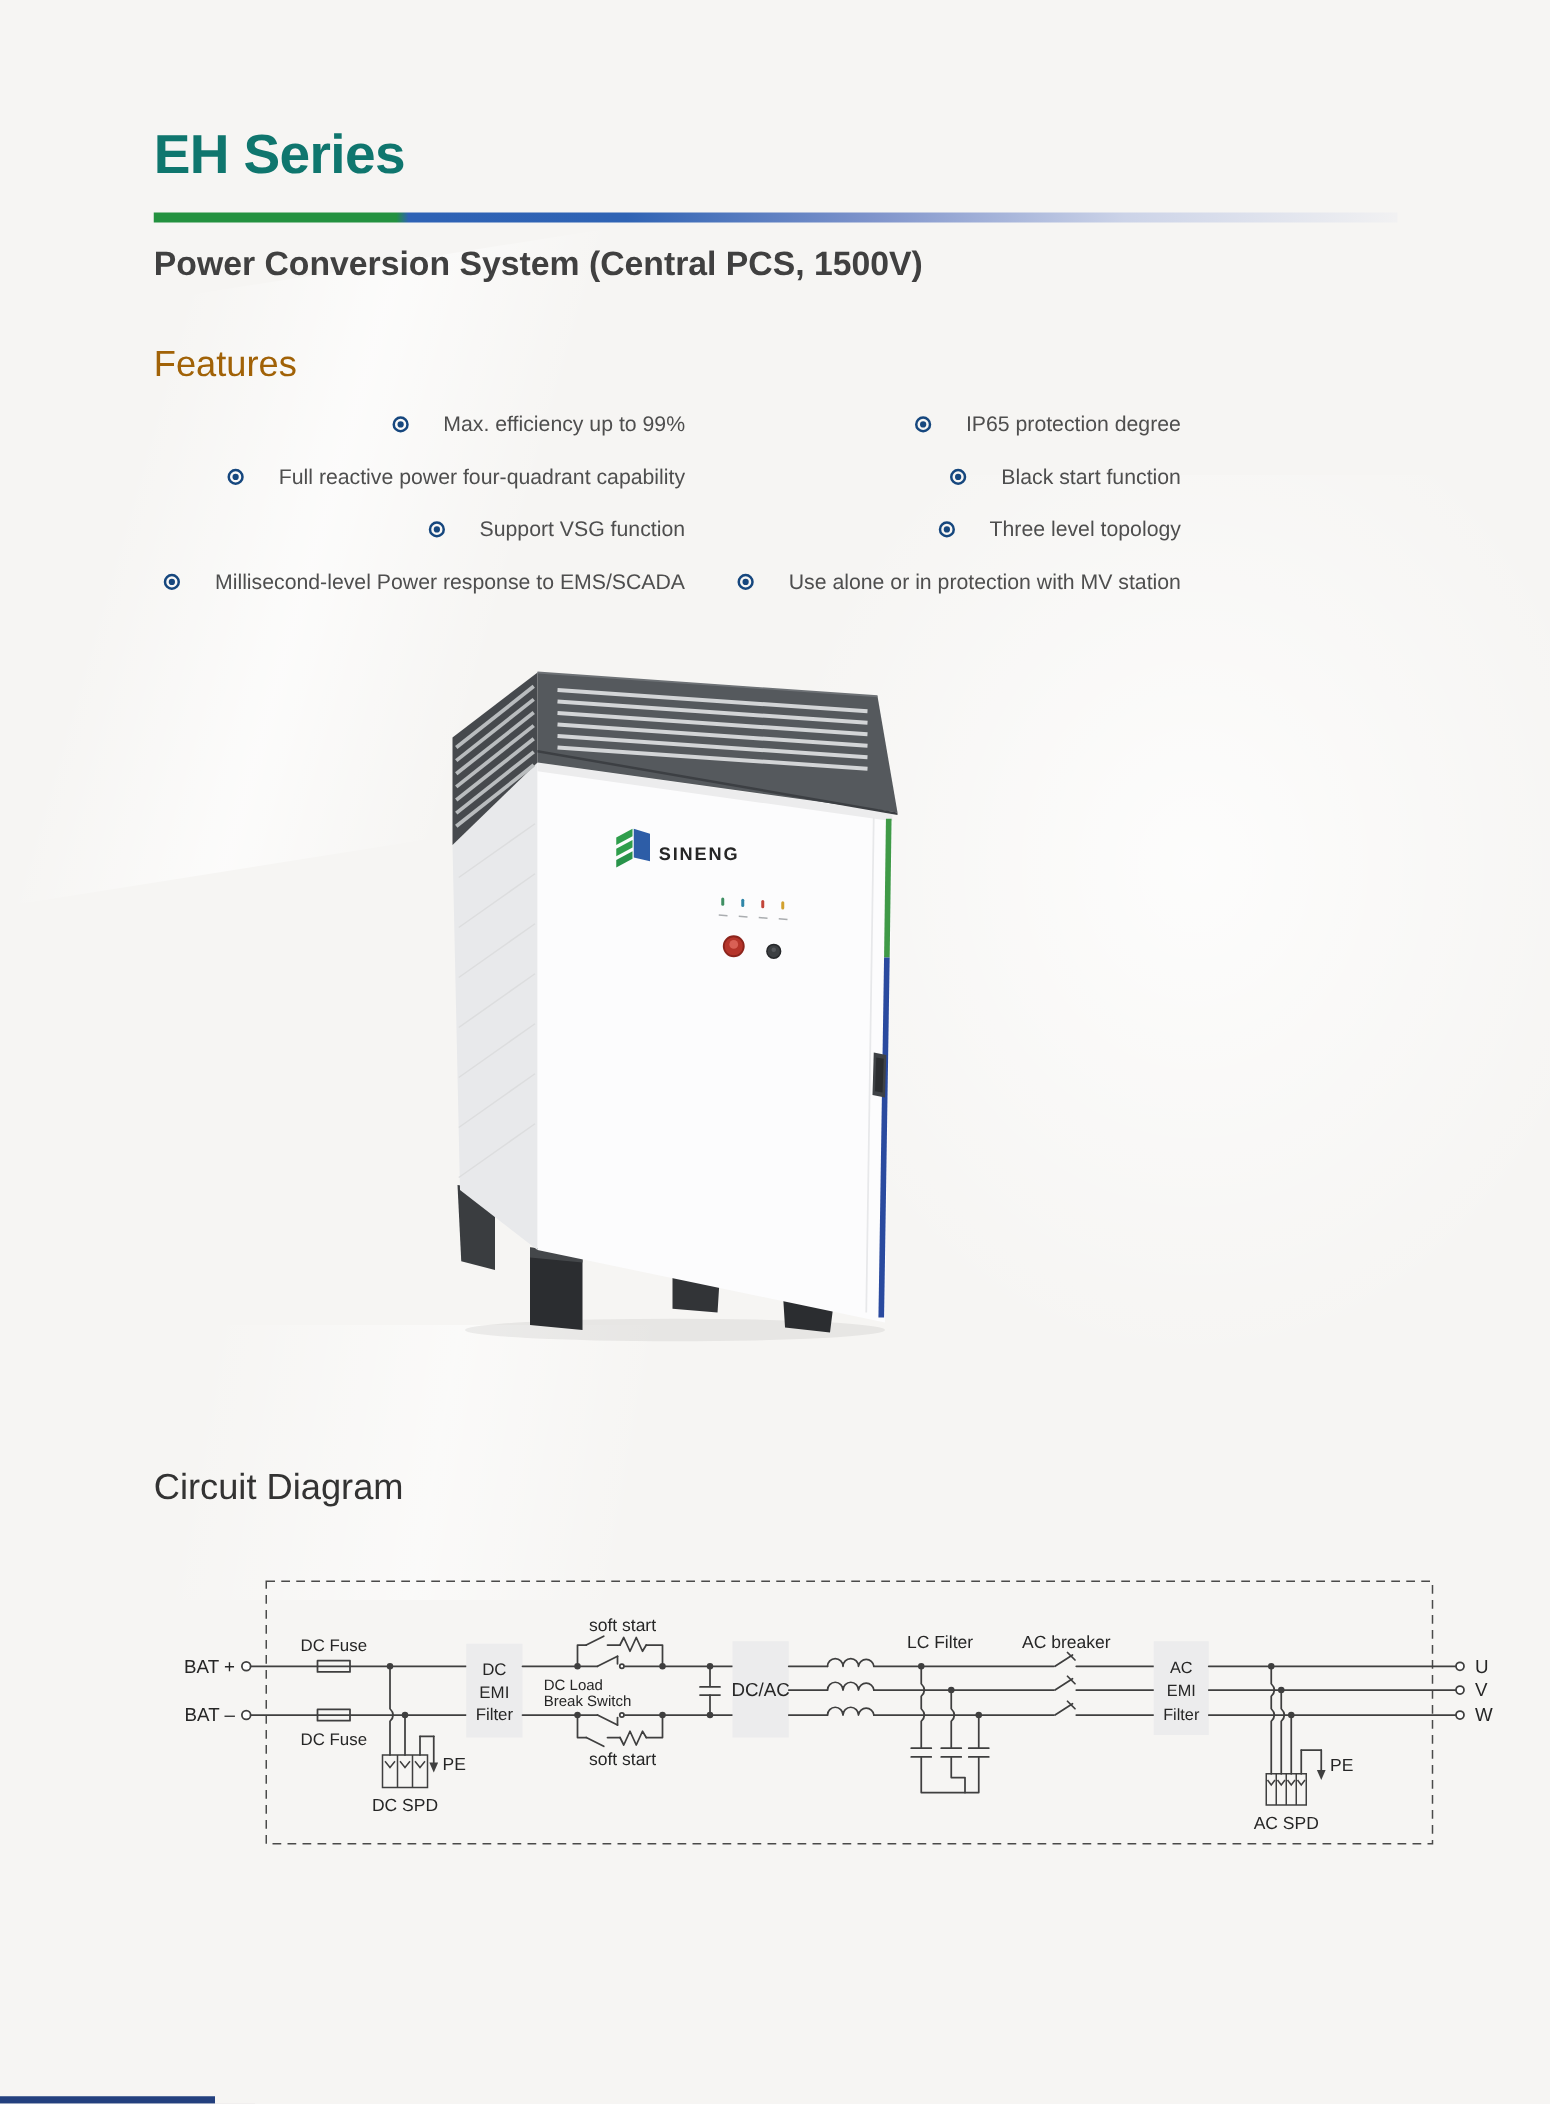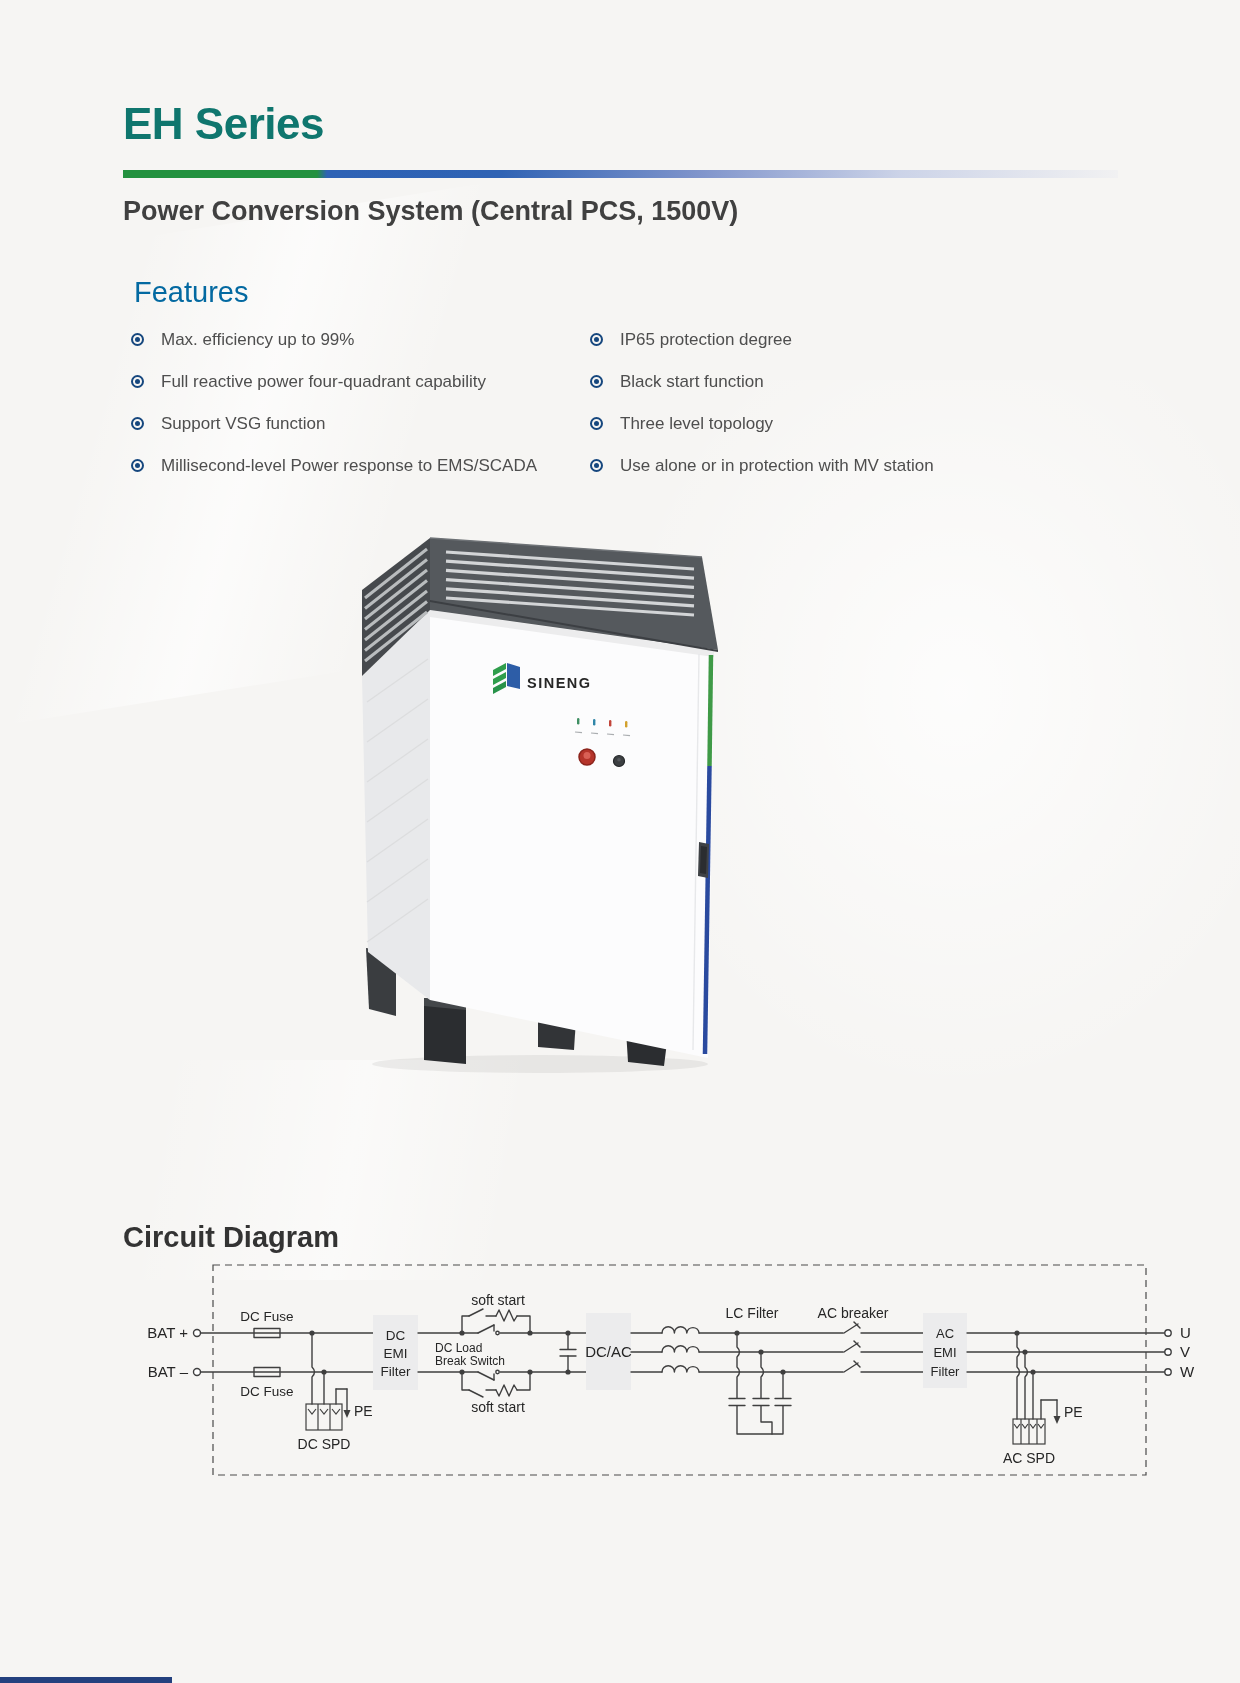--- a/index.html
+++ b/index.html
@@ -19,33 +19,33 @@
     background:linear-gradient(100deg, rgba(255,255,255,0) 30%, rgba(255,255,255,0.5) 52%, rgba(240,239,237,0) 70%);
     pointer-events:none; }
 
   .page-title { position:absolute; left:123px; top:99px; font-size:44px; font-weight:700;
     color:#0f766e; letter-spacing:-0.5px; }
   .accent-bar { position:absolute; left:123px; top:170px; width:995px; height:8px;
     background:linear-gradient(90deg, #23913f 0%, #23913f 19.5%, #2e62b5 20.5%, #2f63b4 38%,
       rgba(88,116,190,0.75) 58%, rgba(140,160,215,0.40) 78%, rgba(200,208,235,0.10) 100%); }
   .page-subtitle { position:absolute; left:123px; top:196px; font-size:27px; font-weight:700; color:#404040; }
 
-  .features-heading { position:absolute; left:123px; top:276px; font-size:29px; font-weight:500; color:#0369a1;margin-left:11px; }
+  .features-heading { position:absolute; left:123px; top:276px; font-size:29px; font-weight:500; color:#a16207; }
   .feature-col { position:absolute; top:331px; display:flex; flex-direction:column; gap:25px; }
   .col-left  { left:131px; }
   .col-right { left:590px; }
-  .feature-item { display:flex; align-items:center; gap:17px; height:17px; }
+  .feature-item { display:flex; align-items:center; gap:28px; height:17px;justify-content:flex-end; }
   .bullet { width:13px; height:13px; border:2px solid #16477e; border-radius:50%;
     display:inline-flex; align-items:center; justify-content:center; flex:0 0 auto; }
   .bullet-dot { width:5px; height:5px; background:#16477e; border-radius:50%; }
   .feature-text { font-size:17px; color:#4e4e4e; white-space:nowrap; }
 
   .cabinet-svg { position:absolute; left:350px; top:498px; }
 
-  .circuit-heading { position:absolute; left:123px; top:1221px; font-size:29px; font-weight:700; color:#333; }
+  .circuit-heading { position:absolute; left:123px; top:1174px; font-size:29px; font-weight:400; color:#333; }
   .circuit-svg { position:absolute; left:138px; top:1253px; }
 
   .wire { stroke:#3f3f3f; stroke-width:1.4; fill:none; stroke-linecap:round; stroke-linejoin:round; }
   .wire-thin { stroke:#3f3f3f; stroke-width:1.2; fill:none; }
   .dot { fill:#3f3f3f; }
   .term { fill:#ffffff; stroke:#3f3f3f; stroke-width:1.4; }
   .gbox { fill:#ececed; }
   .dash { fill:none; stroke:#4a4a4a; stroke-width:1.2; stroke-dasharray:7 5; }
   .arrow { fill:#3f3f3f; }
   text { font-family:"Liberation Sans", sans-serif; fill:#262626; }

